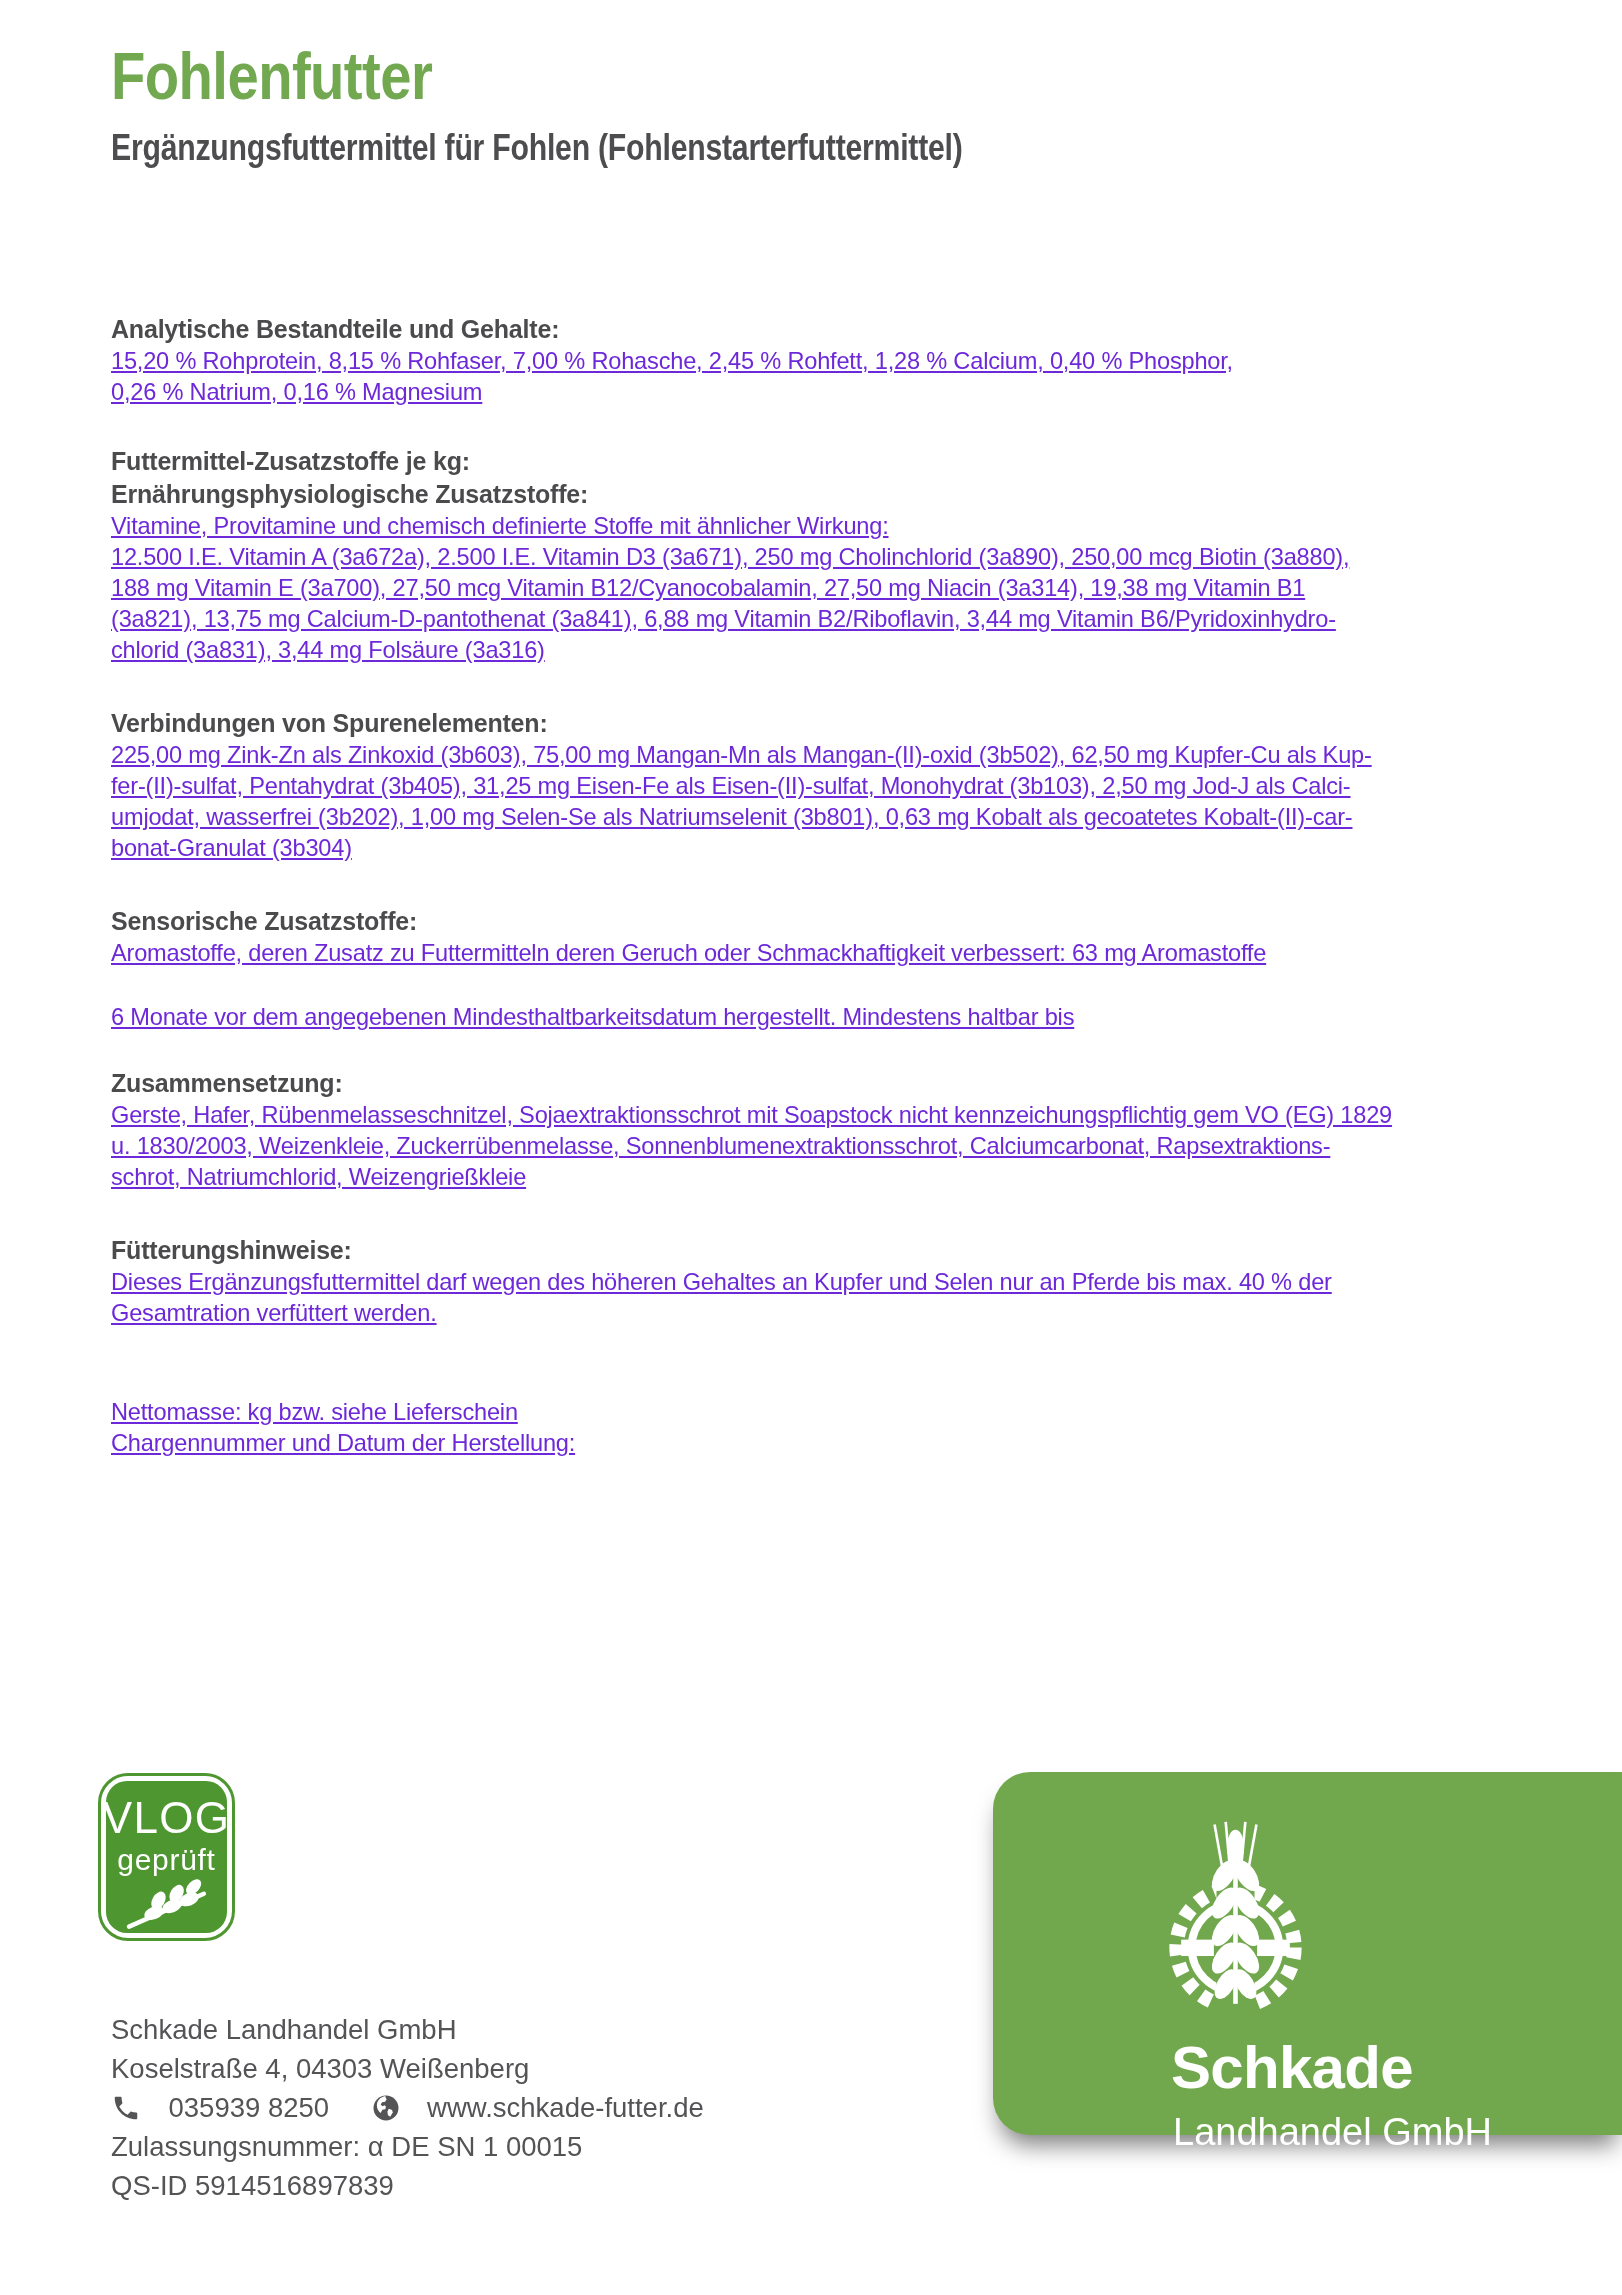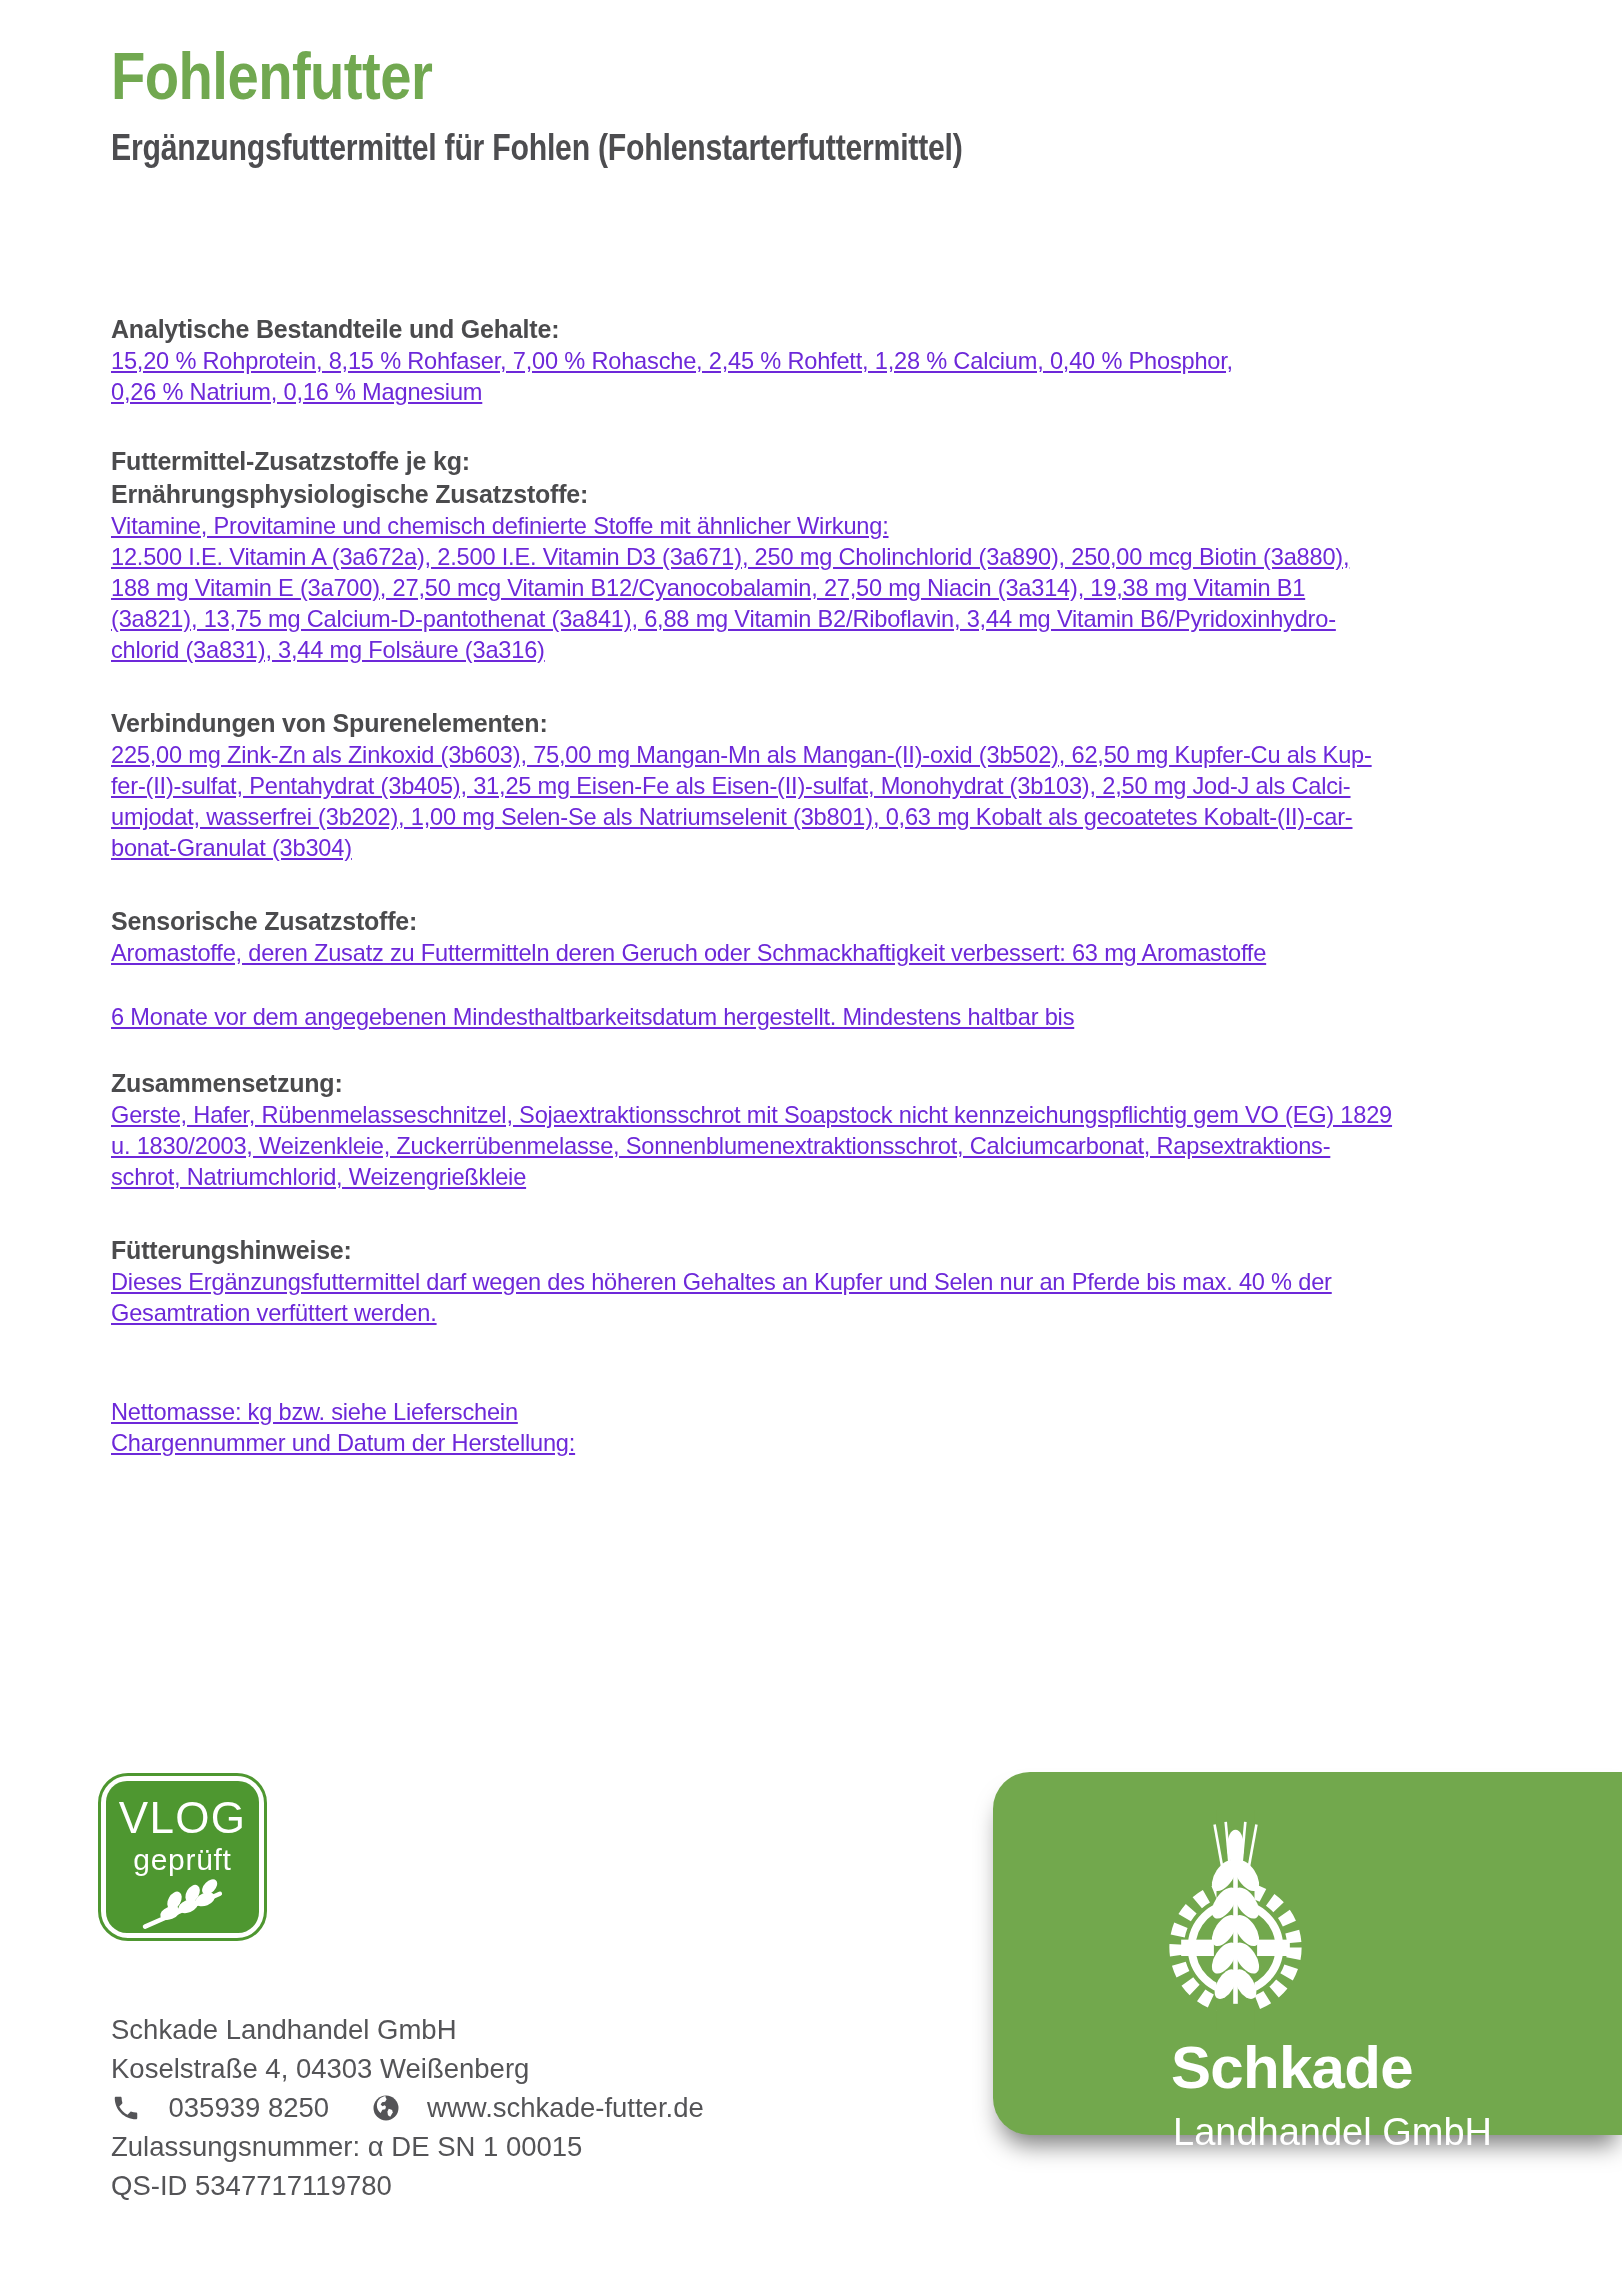--- a/index.html
+++ b/index.html
@@ -16,21 +16,21 @@
   .subtitle {
     color:#4D4D50; font-size:36px; font-weight:700; margin-top:15.7px;
     letter-spacing:-0.3px; transform:scaleX(.84); transform-origin:0 0; white-space:pre;
   }
   
   .sec { position:absolute; left:111px; }
   .sec-h { color:#4B4B4D; font-size:25px; font-weight:700; line-height:33px; white-space:pre; letter-spacing:-0.2px; }
   .sec-b { color:#6d28d9; font-size:23.6px; font-weight:400; line-height:31px; white-space:pre; letter-spacing:-0.2px;text-decoration:underline; }
   
   .vlog {
-    position:absolute; left:98px; top:1773px; width:169px; height:168px;
+    position:absolute; left:98px; top:1773px; width:137px; height:168px;
     border:3.9px solid #4E9730; border-radius:30px; padding:4.6px; box-sizing:border-box; background:#fff;
   }
   .vlog-inner {
     width:100%; height:100%; background:#4E9730; border-radius:21px;
     display:flex; flex-direction:column; align-items:center; color:#fff;
   }
   .vlog-line1 { font-size:44px; line-height:1; margin-top:15.7px; letter-spacing:1.3px; font-weight:400; }
   .vlog-line2 { font-size:30px; line-height:1; margin-top:5.2px; font-weight:400; letter-spacing:0.7px; }
   .vlog-sprig { width:98px; height:51px; margin-top:3.9px; }
   
@@ -176,17 +176,17 @@
       </svg>
       <span class="f-phone-num">035939 8250</span>
       <svg class="ic f-globe" viewBox="0 0 24 24">
         <circle cx="12" cy="12" r="10" fill="#545457"></circle>
         <path fill="#fff" d="M11.6 3.3l.9 1.7-1.2 1.9-2.4.4-1.2 1.8 1.5 1.4 1.8-.8 1 1.2-.6 2.1-2.3.4-1.4 2.5c-1.8-1.4-3-3.6-3-6 0-3.8 2.9-7 6.9-7.6z"></path>
         <path fill="#fff" d="M14.2 12.6l2.7.9.5 2.1-2 3.3-1.8-1.2-.5-2.7z"></path>
       </svg>
       <span class="f-web">www.schkade-futter.de</span>
     </div>
     <div class="f-line">Zulassungsnummer: α DE SN 1 00015</div>
-    <div class="f-line">QS-ID 5347717119780</div>
+    <div class="f-line">QS-ID 5914516897839</div>
   </div>
 
 </div>
 
 
 </body></html>

